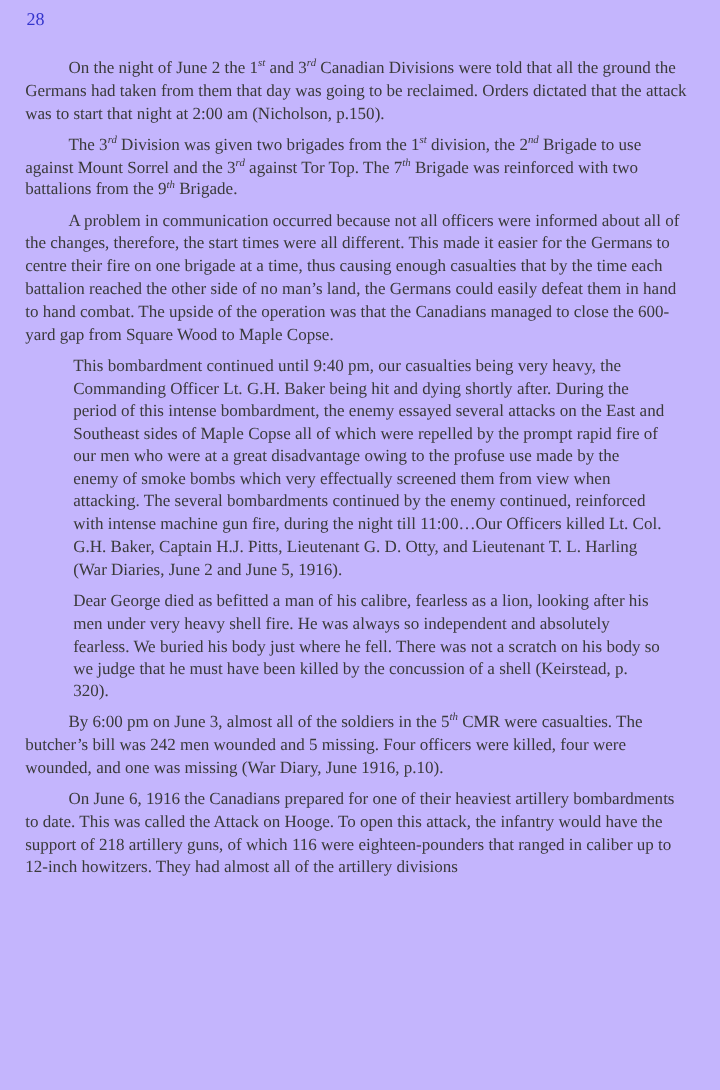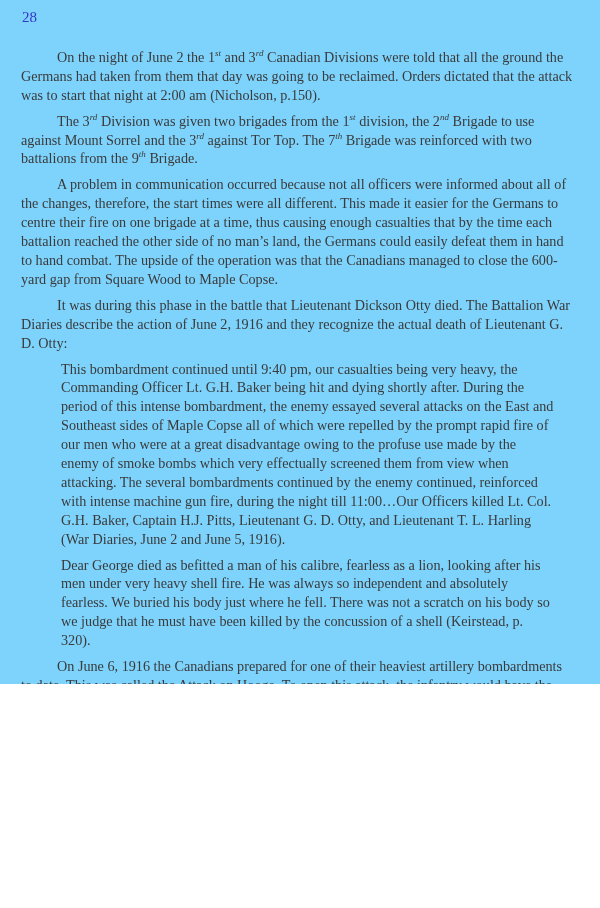--- a/index.html
+++ b/index.html
@@ -3,22 +3,22 @@
 <meta charset="utf-8">
 <style>
   html, body {
     margin: 0;
     padding: 0;
     background: #ffffff;
   }
   .page {
     position: relative;
     width: 600px;
-    height: 684px;
-    background: #7dd3fc;
+    height: 908px;
+    background: #c4b5fd;
     overflow: hidden;
     box-sizing: border-box;
     padding: 8px 24px 0 21px;
     font-family: "Liberation Serif", "DejaVu Serif", serif;
     font-size: 14.2px;
     line-height: 18.9px;
     color: #3a3a3a;
     text-align: left;
   }
   .page-number {
@@ -49,23 +49,23 @@
   <div class="page-number">28</div>
 
   <div>
 
     <p class="para indent">On the night of June 2 the 1<sup>st</sup> and 3<sup>rd</sup> Canadian Divisions were told that all the ground the Germans had taken from them that day was going to be reclaimed. Orders dictated that the attack was to start that night at 2:00 am (Nicholson, p.150).</p>
 
     <p class="para indent">The 3<sup>rd</sup> Division was given two brigades from the 1<sup>st</sup> division, the 2<sup>nd</sup> Brigade to use against Mount Sorrel and the 3<sup>rd</sup> against Tor Top. The 7<sup>th</sup> Brigade was reinforced with two battalions from the 9<sup>th</sup> Brigade.</p>
 
     <p class="para indent">A problem in communication occurred because not all officers were informed about all of the changes, therefore, the start times were all different. This made it easier for the Germans to centre their fire on one brigade at a time, thus causing enough casualties that by the time each battalion reached the other side of no man’s land, the Germans could easily defeat them in hand to hand combat.  The upside of the operation was that the Canadians managed to close the 600-yard gap from Square Wood to Maple Copse.</p>
 
-    <p class="para indent">It was during this phase in the battle that Lieutenant Dickson Otty died. The Battalion War Diaries describe the action of June 2, 1916 and they recognize the actual death of Lieutenant G. D. Otty:</p>
 
     <p class="quote">This bombardment continued until 9:40 pm, our casualties being very heavy, the Commanding Officer Lt. G.H. Baker being hit and dying shortly after. During the period of this intense bombardment, the enemy essayed several attacks on the East and Southeast sides of Maple Copse all of which were repelled by the prompt rapid fire of our men who were at a great disadvantage owing to the profuse use made by the enemy of smoke bombs which very effectually screened them from view when attacking. The several bombardments continued by the enemy continued, reinforced with intense machine gun fire, during the night till 11:00…Our Officers killed Lt. Col. G.H. Baker, Captain H.J. Pitts, Lieutenant G. D. Otty, and Lieutenant T. L. Harling (War Diaries, June 2 and June 5, 1916).</p>
 
 
     <p class="quote">Dear George died as befitted a man of his calibre, fearless as a lion, looking after his men under very heavy shell fire. He was always so independent and absolutely fearless. We buried his body just where he fell. There was not a scratch on his body so we judge that he must have been killed by the concussion of a shell (Keirstead, p. 320).</p>
 
+    <p class="para indent">By 6:00 pm on June 3, almost all of the soldiers in the 5<sup>th</sup> CMR were casualties.  The butcher’s bill was 242 men wounded and 5 missing. Four officers were killed, four were wounded, and one was missing (War Diary, June 1916, p.10).</p>
 
     <p class="para indent">On June 6, 1916 the Canadians prepared for one of their heaviest artillery bombardments to date.  This was called the Attack on Hooge.  To open this attack, the infantry would have the support of 218 artillery guns, of which 116 were eighteen-pounders that ranged in caliber up to 12-inch howitzers.  They had almost all of the artillery divisions</p>
   </div>
 </div>
 
 </body></html>

